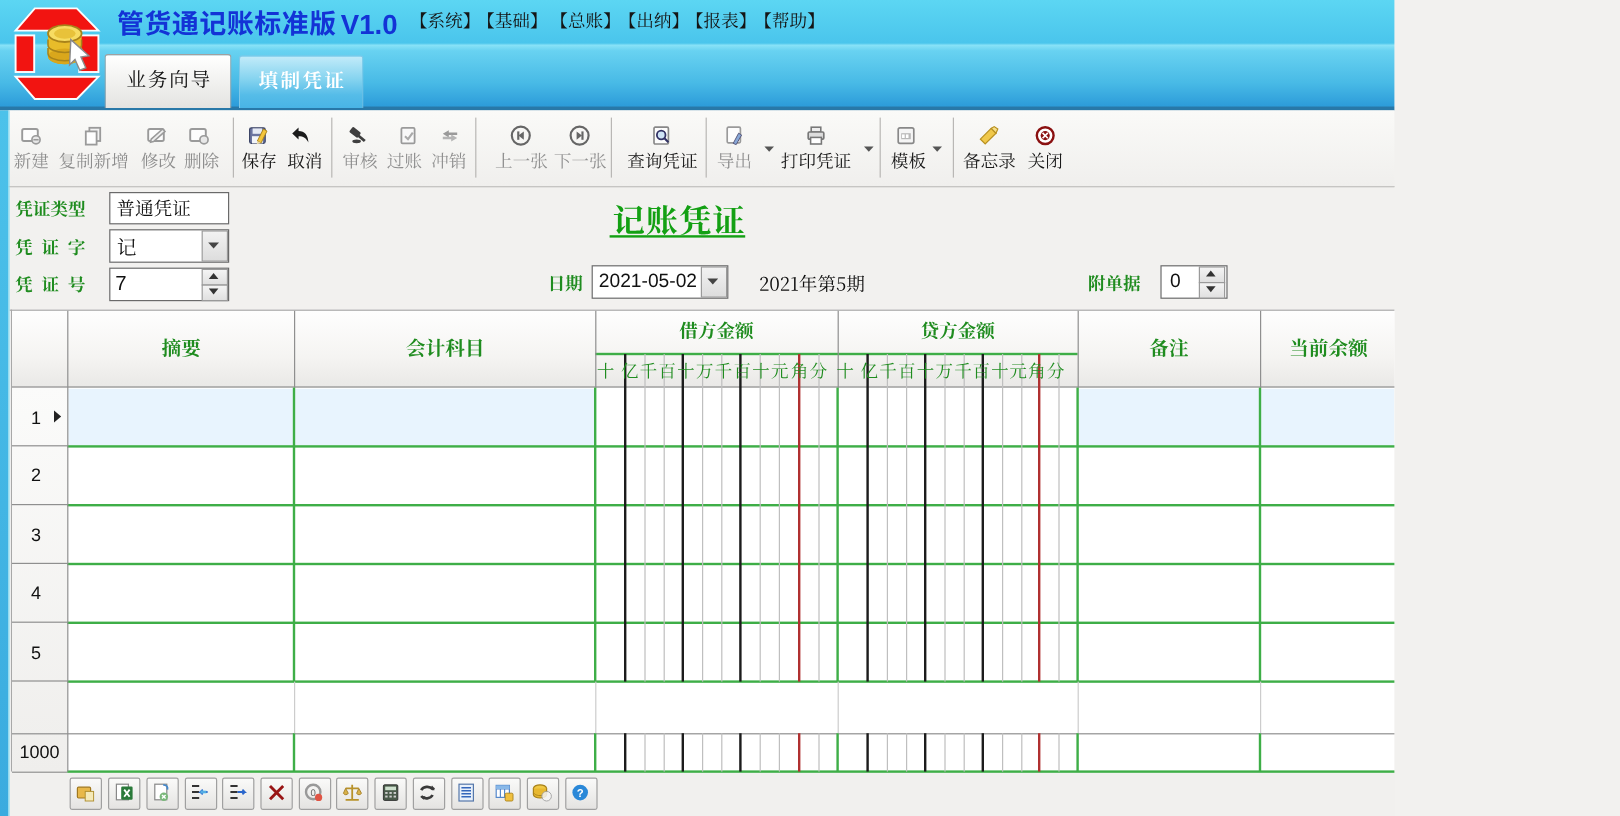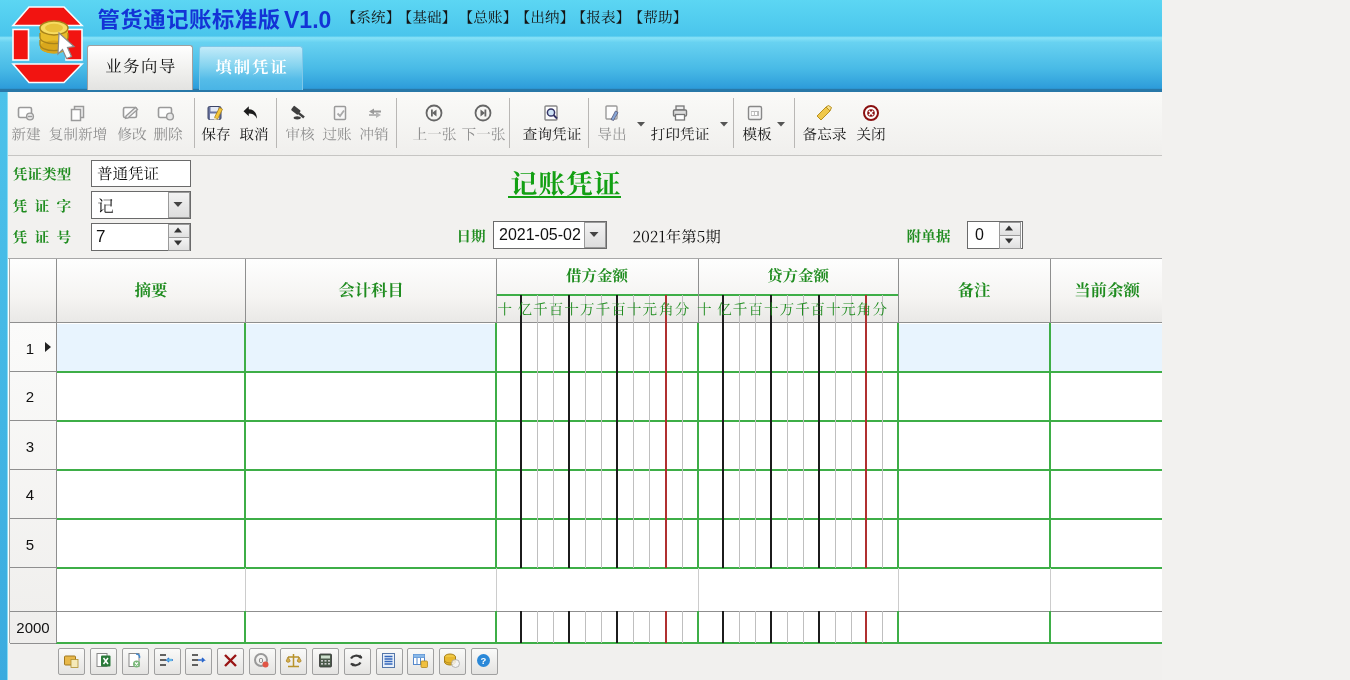--- a/index.html
+++ b/index.html
@@ -482,21 +482,21 @@
 <div class="ab" style="left:0px;top:301px;">
       <svg width="884" height="17" viewBox="0 -13.8 884 17.4" style="display:block;overflow:visible">
         <path d="M703.7 -7.1 703.8 -6.6H710V1.1H710.2C710.5 1.1 711 0.9 711 0.7V-6.6H717C717.2 -6.6 717.3 -6.7 717.4 -6.9C716.8 -7.4 715.9 -8.1 715.9 -8.1L715.1 -7.1H711V-11.9C711.4 -12 711.5 -12.1 711.5 -12.3L710 -12.5V-7.1Z M727.7 -8.3 727.1 -8.5C727.7 -9.5 728.2 -10.6 728.6 -11.7C729 -11.7 729.2 -11.9 729.2 -12L727.6 -12.6C726.8 -9.7 725.4 -6.8 724.1 -4.9L724.3 -4.8C724.9 -5.4 725.6 -6.2 726.2 -7.1V1.1H726.4C726.8 1.1 727.2 0.9 727.2 0.8V-8C727.5 -8.1 727.6 -8.2 727.7 -8.3ZM735.1 -10.8H728.9L729 -10.3H734.9C730.8 -5 728.8 -2.6 728.9 -1C729.1 0.2 730.1 0.6 732.4 0.6H734.8C737.1 0.6 738 0.4 738 -0.1C738 -0.3 737.9 -0.4 737.5 -0.5L737.5 -3.1H737.3C737.1 -2 736.9 -1.1 736.6 -0.6C736.5 -0.4 736.3 -0.3 734.9 -0.3H732.3C730.7 -0.3 730.1 -0.5 730 -1.2C729.9 -2.2 731.7 -4.9 736 -10.1C736.4 -10.1 736.6 -10.2 736.8 -10.3L735.6 -11.3Z M752.4 -7.6 751.6 -6.6H747.5V-10.7C749 -10.9 750.4 -11.1 751.5 -11.4C751.9 -11.2 752.1 -11.2 752.3 -11.3L751.2 -12.4C749 -11.6 744.8 -10.8 741.3 -10.5L741.3 -10.2C743 -10.2 744.8 -10.4 746.5 -10.6V-6.6H740.2L740.3 -6.1H746.5V1.2H746.6C747.1 1.2 747.5 0.9 747.5 0.8V-6.1H753.5C753.7 -6.1 753.8 -6.2 753.9 -6.3C753.3 -6.9 752.4 -7.6 752.4 -7.6Z M758.5 -8.2V1.1H758.6C759.1 1.1 759.5 0.9 759.5 0.8V-0.1H766.6V1.1H766.8C767.1 1.1 767.6 0.8 767.6 0.7V-7.6C768 -7.7 768.2 -7.8 768.3 -7.9L767 -8.9L766.5 -8.2H762.1C762.5 -8.9 763 -10 763.4 -10.9H769.2C769.4 -10.9 769.6 -10.9 769.6 -11.1C769.1 -11.6 768.2 -12.3 768.2 -12.3L767.4 -11.3H756.5L756.6 -10.9H762.1C762 -10 761.8 -8.9 761.7 -8.2H759.6L758.5 -8.7ZM766.6 -7.8V-4.6H759.5V-7.8ZM766.6 -0.5H759.5V-4.1H766.6Z M772.2 -7.1 772.3 -6.6H778.5V1.1H778.7C779 1.1 779.5 0.9 779.5 0.7V-6.6H785.5C785.7 -6.6 785.8 -6.7 785.9 -6.9C785.3 -7.4 784.4 -8.1 784.4 -8.1L783.6 -7.1H779.5V-11.9C779.9 -12 780 -12.1 780 -12.3L778.5 -12.5V-7.1Z M788.2 -10.8 788.3 -10.4H792.9C792.9 -6.7 792.7 -2.4 788.2 1L788.4 1.2C792 -1 793.3 -3.8 793.8 -6.7H798.4C798.2 -3.6 797.8 -1 797.2 -0.5C797 -0.3 796.9 -0.3 796.6 -0.3C796.2 -0.3 794.8 -0.4 794 -0.5L794 -0.2C794.7 -0.1 795.5 0.1 795.8 0.2C796 0.4 796.1 0.7 796.1 1C796.8 1 797.4 0.8 797.9 0.4C798.7 -0.4 799.2 -3.2 799.4 -6.6C799.7 -6.6 799.9 -6.7 800 -6.8L798.8 -7.8L798.2 -7.1H793.8C794 -8.2 794.1 -9.3 794.1 -10.4H801.4C801.6 -10.4 801.8 -10.5 801.8 -10.6C801.3 -11.1 800.4 -11.8 800.4 -11.8L799.7 -10.8Z M816.4 -7.6 815.6 -6.6H811.5V-10.7C813 -10.9 814.4 -11.1 815.5 -11.4C815.9 -11.2 816.1 -11.2 816.3 -11.3L815.2 -12.4C813 -11.6 808.8 -10.8 805.3 -10.5L805.3 -10.2C807 -10.2 808.8 -10.4 810.5 -10.6V-6.6H804.2L804.3 -6.1H810.5V1.2H810.6C811.1 1.2 811.5 0.9 811.5 0.8V-6.1H817.5C817.7 -6.1 817.8 -6.2 817.9 -6.3C817.3 -6.9 816.4 -7.6 816.4 -7.6Z M822 -8.2V1.1H822.1C822.6 1.1 823 0.9 823 0.8V-0.1H830.1V1.1H830.3C830.6 1.1 831.1 0.8 831.1 0.7V-7.6C831.5 -7.7 831.7 -7.8 831.8 -7.9L830.5 -8.9L830 -8.2H825.6C826 -8.9 826.5 -10 826.9 -10.9H832.7C832.9 -10.9 833.1 -10.9 833.1 -11.1C832.6 -11.6 831.7 -12.3 831.7 -12.3L830.9 -11.3H820L820.1 -10.9H825.6C825.5 -10 825.3 -8.9 825.2 -8.2H823.1L822 -8.7ZM830.1 -7.8V-4.6H823V-7.8ZM830.1 -0.5H823V-4.1H830.1Z M835.7 -7.1 835.8 -6.6H842V1.1H842.2C842.5 1.1 843 0.9 843 0.7V-6.6H849C849.2 -6.6 849.3 -6.7 849.4 -6.9C848.8 -7.4 847.9 -8.1 847.9 -8.1L847.1 -7.1H843V-11.9C843.4 -12 843.5 -12.1 843.5 -12.3L842 -12.5V-7.1Z M852.8 -11.3 852.9 -10.8H863C863.2 -10.8 863.3 -10.9 863.4 -11.1C862.8 -11.5 862 -12.2 862 -12.2L861.2 -11.3ZM851.2 -7.6 851.3 -7.1H855.4C855.3 -3.3 854.5 -0.9 851 1L851.1 1.2C855.3 -0.4 856.3 -2.9 856.5 -7.1H859.1V-0.3C859.1 0.5 859.4 0.7 860.6 0.7H862.2C864.6 0.7 865 0.6 865 0.1C865 -0.1 865 -0.2 864.6 -0.3L864.6 -2.9H864.4C864.2 -1.8 864 -0.7 863.9 -0.4C863.8 -0.3 863.8 -0.2 863.6 -0.2C863.4 -0.2 862.9 -0.2 862.2 -0.2H860.7C860.2 -0.2 860.1 -0.3 860.1 -0.6V-7.1H864.5C864.7 -7.1 864.8 -7.2 864.9 -7.4C864.3 -7.9 863.4 -8.5 863.4 -8.5L862.6 -7.6Z M874.7 0.4V-2.9H878.2V-0.4C878.2 -0.2 878.1 -0.1 877.8 -0.1C877.5 -0.1 875.9 -0.2 875.9 -0.2V0C876.6 0.1 877 0.3 877.2 0.4C877.4 0.6 877.5 0.8 877.6 1.2C879 1 879.1 0.5 879.1 -0.3V-7.9C879.4 -8 879.6 -8.1 879.7 -8.2L878.5 -9.1L878 -8.5H874.4C875.2 -9.1 876.1 -9.9 876.7 -10.4C877 -10.4 877.2 -10.5 877.3 -10.6L876.2 -11.6L875.5 -11H872C872.2 -11.3 872.4 -11.6 872.6 -12C873 -11.9 873.1 -12 873.2 -12.1L871.6 -12.6C870.8 -10.6 869 -8.4 867.2 -7.1L867.3 -6.9C868.1 -7.3 868.9 -7.8 869.5 -8.4V-5.4C869.5 -3.1 869.2 -0.8 867.2 1L867.4 1.2C869.2 0.1 869.9 -1.4 870.3 -2.9H873.8V0.7H873.9C874.4 0.7 874.7 0.5 874.7 0.4ZM871.6 -10.5H875.5C875.1 -9.9 874.5 -9.1 874 -8.5H870.7L870 -8.8C870.6 -9.4 871.1 -9.9 871.6 -10.5ZM878.2 -3.3H874.7V-5.5H878.2ZM878.2 -6H874.7V-8.1H878.2ZM870.4 -3.3C870.5 -4 870.5 -4.8 870.5 -5.5V-5.5H873.8V-3.3ZM870.5 -6V-8.1H873.8V-6Z M889.3 -12 887.8 -12.6C887 -10.2 885.3 -7.4 883 -5.7L883.1 -5.5C885.9 -7 887.7 -9.6 888.7 -11.8C889.1 -11.7 889.2 -11.8 889.3 -12ZM892.6 -12.3 891.6 -12.7 891.5 -12.6C892.2 -9.3 893.7 -7.1 896.1 -5.6C896.3 -6 896.7 -6.3 897.1 -6.4L897.1 -6.6C894.7 -7.5 893 -9.5 892.2 -11.7C892.4 -11.9 892.5 -12.1 892.6 -12.3ZM889.6 -6.5H885.2L885.3 -6.1H888.5C888.4 -3.9 887.8 -1.3 883.7 1L883.9 1.2C888.5 -0.9 889.3 -3.7 889.6 -6.1H893.1C892.9 -3 892.6 -0.7 892.2 -0.3C892 -0.1 891.9 -0.1 891.6 -0.1C891.2 -0.1 890 -0.2 889.3 -0.3L889.3 0C889.9 0.1 890.6 0.3 890.9 0.4C891.1 0.6 891.2 0.9 891.2 1.1C891.9 1.1 892.5 1 892.9 0.6C893.6 -0.1 893.9 -2.5 894.1 -6C894.4 -6 894.6 -6.1 894.7 -6.2L893.5 -7.2L892.9 -6.5Z" fill="#1f8c1f"></path>
       </svg>
     </div>
 <div class="ab" style="left:12px;top:340px;width:36px;text-align:center;font-size:15px;color:#111">1</div>
 <div class="ab" style="left:12px;top:388px;width:36px;text-align:center;font-size:15px;color:#111">2</div>
 <div class="ab" style="left:12px;top:438px;width:36px;text-align:center;font-size:15px;color:#111">3</div>
 <div class="ab" style="left:12px;top:486px;width:36px;text-align:center;font-size:15px;color:#111">4</div>
 <div class="ab" style="left:12px;top:536px;width:36px;text-align:center;font-size:15px;color:#111">5</div>
-<div class="ab" style="left:11px;top:619px;width:44px;text-align:center;font-size:15px;color:#111">2000</div>
+<div class="ab" style="left:11px;top:619px;width:44px;text-align:center;font-size:15px;color:#111">1000</div>
 <svg class="ab" style="left:44px;top:341px" width="8" height="12" viewBox="0 0 8 12">
       <path d="M1 1 L7 6 L1 11 Z" fill="#222"></path>
     </svg>
 <div class="ab" style="left:1319px;top:259px;width:17px;height:384px;background:#f0f0f0"></div>
 <div class="ab" style="left:1320px;top:278px;width:15px;height:26px;background:#cdcdcd"></div>
 <svg class="ab" style="left:1323px;top:265px" width="10" height="6" viewBox="0 0 10 6">
       <path d="M1 5.5 L5 1 L9 5.5" fill="none" stroke="#505050" stroke-width="1.4"></path>
     </svg>
 <svg class="ab" style="left:1323px;top:631px" width="10" height="6" viewBox="0 0 10 6">
       <path d="M1 0.5 L5 5 L9 0.5" fill="none" stroke="#505050" stroke-width="1.4"></path>

